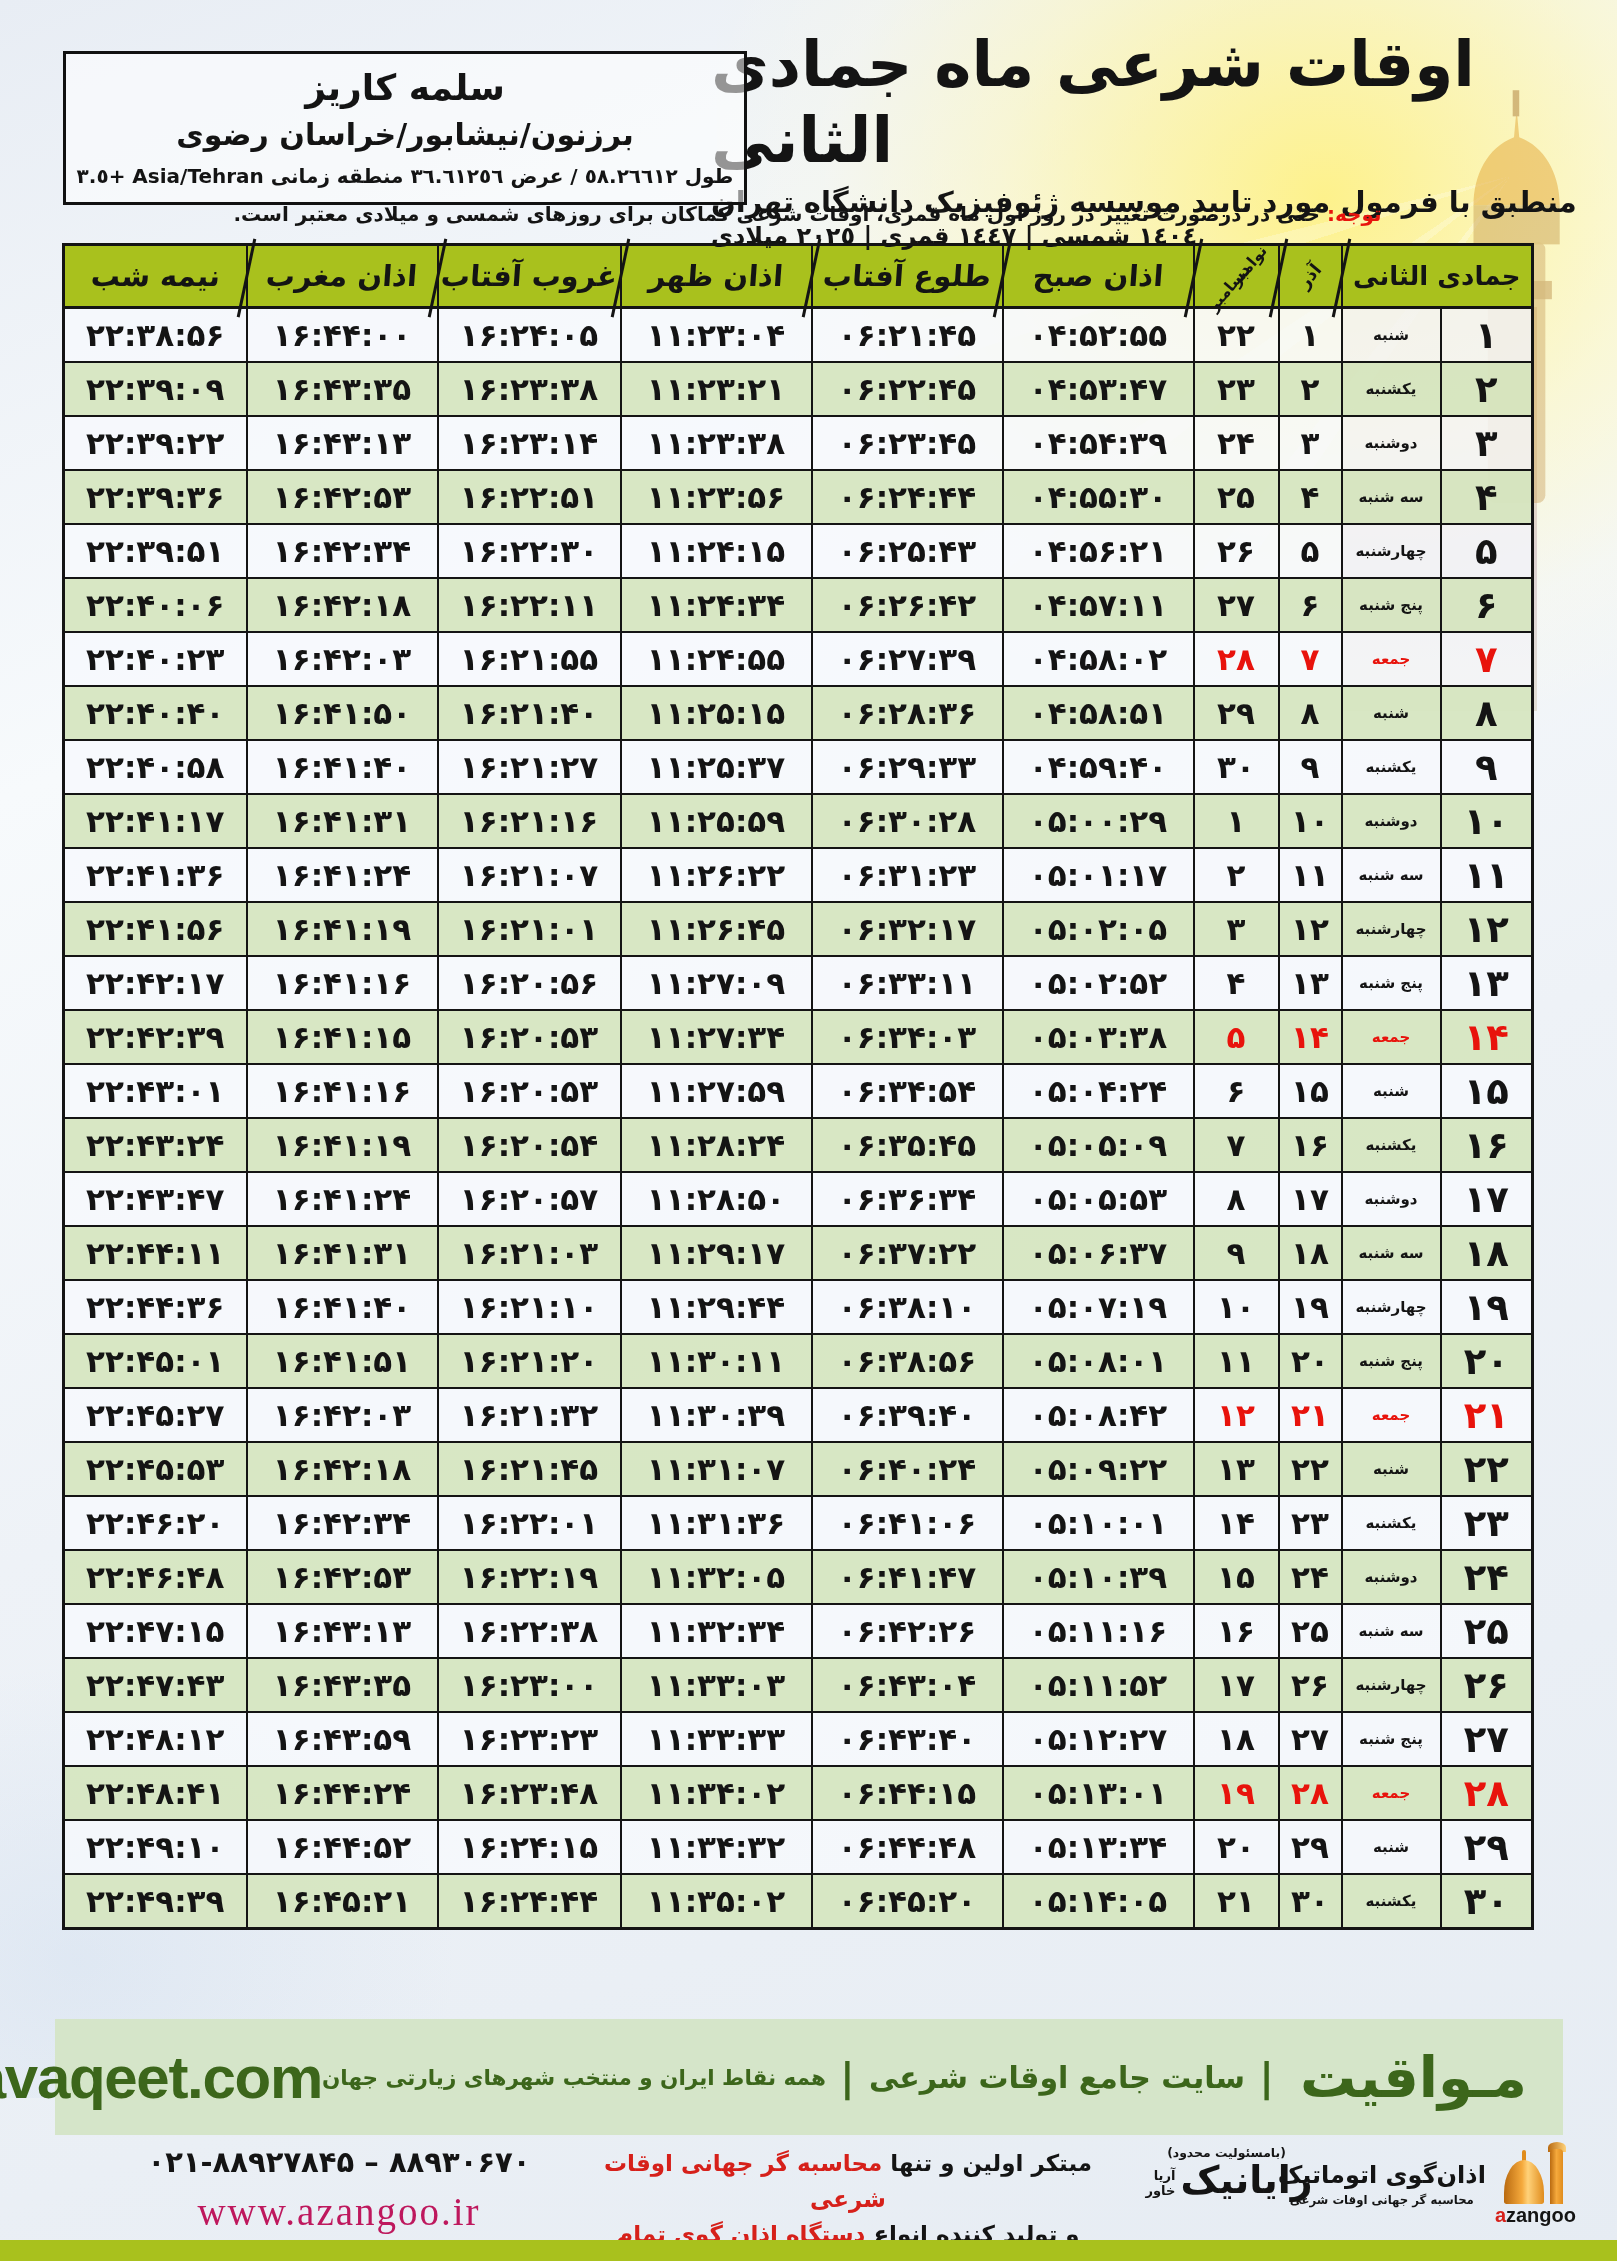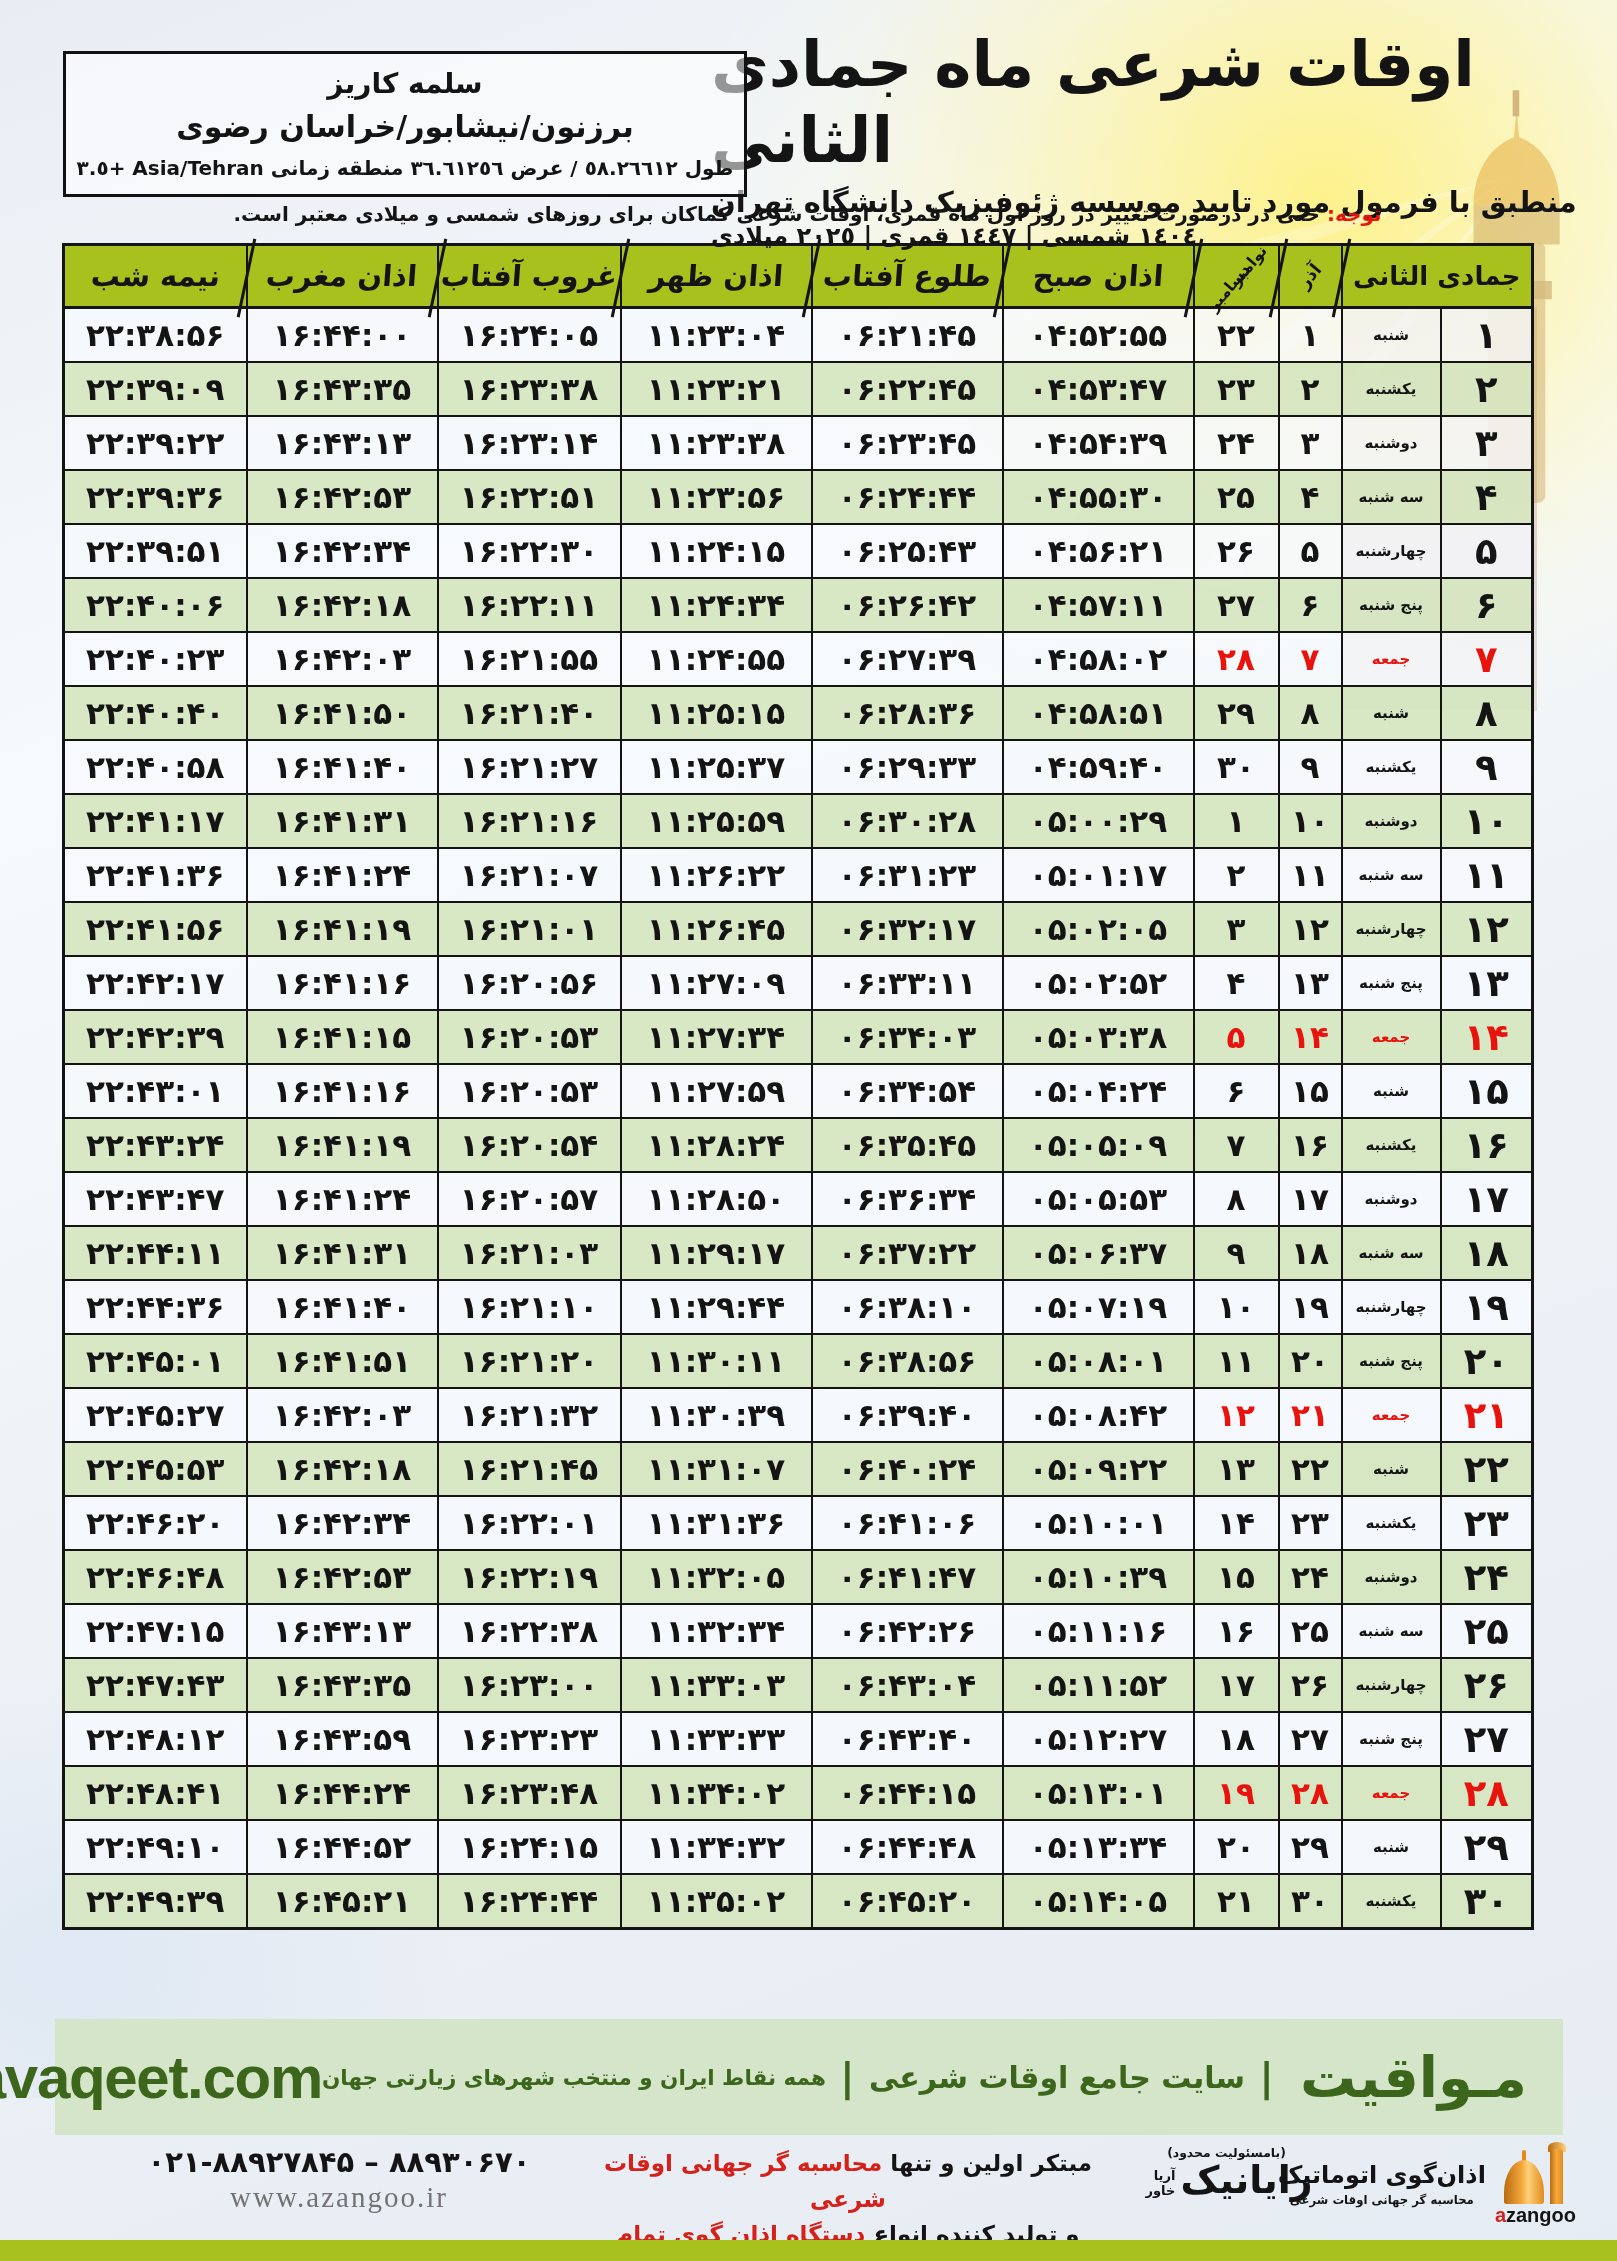--- a/index.html
+++ b/index.html
@@ -18,21 +18,21 @@
   .bg-wisp{position:absolute;left:-98px;bottom:163px;width:587px;height:457px;z-index:0;opacity:.5;
     background:radial-gradient(ellipse at 30% 70%,rgba(190,210,235,.55),transparent 65%);}
   .dome-art{position:absolute;right:6.5px;top:85px;z-index:0;opacity:.55;}
   
   .title-block{position:absolute;top:27px;right:39px;width:868px;text-align:left;z-index:2;direction:rtl;}
   .main-title{font-size:63px;font-weight:800;line-height:1.2;letter-spacing:-0.7px;}
   .sub-title{font-size:29px;font-weight:700;margin-top:6.5px;}
   .dates-line{font-size:24px;font-weight:600;margin-top:3px;}
   .location-box{position:absolute;top:51px;left:63px;width:665px;z-index:2;border:3.3px solid #111;
     background:rgba(255,255,255,.55);text-align:center;padding:13px 6.5px 14.4px;direction:rtl;}
-  .loc-city{font-size:28px;font-weight:800;}
+  .loc-city{font-size:36px;font-weight:800;}
   .loc-region{font-size:30px;font-weight:700;margin-top:9px;}
   .loc-coords{font-size:20px;font-weight:700;margin-top:11.7px;}
   .notice{position:absolute;top:202px;left:26px;right:29px;z-index:2;direction:rtl;text-align:center;
     font-size:20px;font-weight:700;}
   .notice .red{color:#e8130c;}
   
   .ptable{position:absolute;top:243px;left:62px;z-index:1;width:1469px;table-layout:fixed;
     border-collapse:collapse;direction:rtl;border:3.9px solid #141414;}
   .ptable th,.ptable td{border:2px solid #141414;text-align:center;vertical-align:middle;padding:0;}
   .ptable thead th{height:60px;background:#a9c11d;border-bottom:3.3px solid #141414;position:relative;overflow:visible;}
@@ -57,21 +57,21 @@
   .promo-fa{direction:rtl;display:flex;align-items:center;gap:14.4px;color:#3c661b;white-space:nowrap;}
   .promo-name{font-size:56px;font-weight:900;margin-left:12px;}
   .promo-sep{font-size:39px;font-weight:800;}
   .promo-mid{font-size:30px;font-weight:800;}
   .promo-tail{font-size:21.5px;font-weight:700;}
   .promo-url{font-family:"Liberation Sans","DejaVu Sans",sans-serif;font-size:60px;font-weight:800;color:#3c661b;letter-spacing:-1.3px;}
   
   .footer{position:absolute;top:2141px;left:0;right:0;height:99px;z-index:2;}
   .contact{position:absolute;left:104px;top:3.9px;width:470px;text-align:center;}
   .phone{font-size:29px;font-weight:800;direction:ltr;unicode-bidi:isolate;}
-  .site-url{font-family:"Liberation Serif","DejaVu Serif",serif;font-size:29px;letter-spacing:2px;margin-top:2px;color:#737373;}
+  .site-url{font-family:"Liberation Serif","DejaVu Serif",serif;font-size:39px;letter-spacing:2px;margin-top:10px;color:#be185d;}
   .maker{position:absolute;left:574px;top:5.2px;width:548px;text-align:center;direction:rtl;font-size:23px;font-weight:800;line-height:1.55;}
   .maker .red{color:#d6201a;}
   .rayanik{position:absolute;left:1145px;top:3.9px;width:163px;text-align:center;direction:rtl;}
   .rayanik-small{font-size:12.4px;font-weight:700;}
   .rayanik-main{display:flex;direction:rtl;align-items:flex-end;justify-content:center;gap:5.2px;margin-top:1.3px;}
   .rayanik-name{font-size:38px;font-weight:900;line-height:1;}
   .rayanik-side{display:flex;flex-direction:column;font-size:13px;font-weight:700;line-height:1.15;text-align:right;}
   .rayanik-mark{width:10.4px;height:30px;background:#d6201a;border-radius:0 0 7.8px 7.8px;align-self:flex-end;}
   .azangoo{position:absolute;left:1315px;top:0;width:261px;display:flex;flex-direction:row;align-items:center;justify-content:flex-end;gap:9px;}
   .azangoo-text{direction:rtl;text-align:center;}

